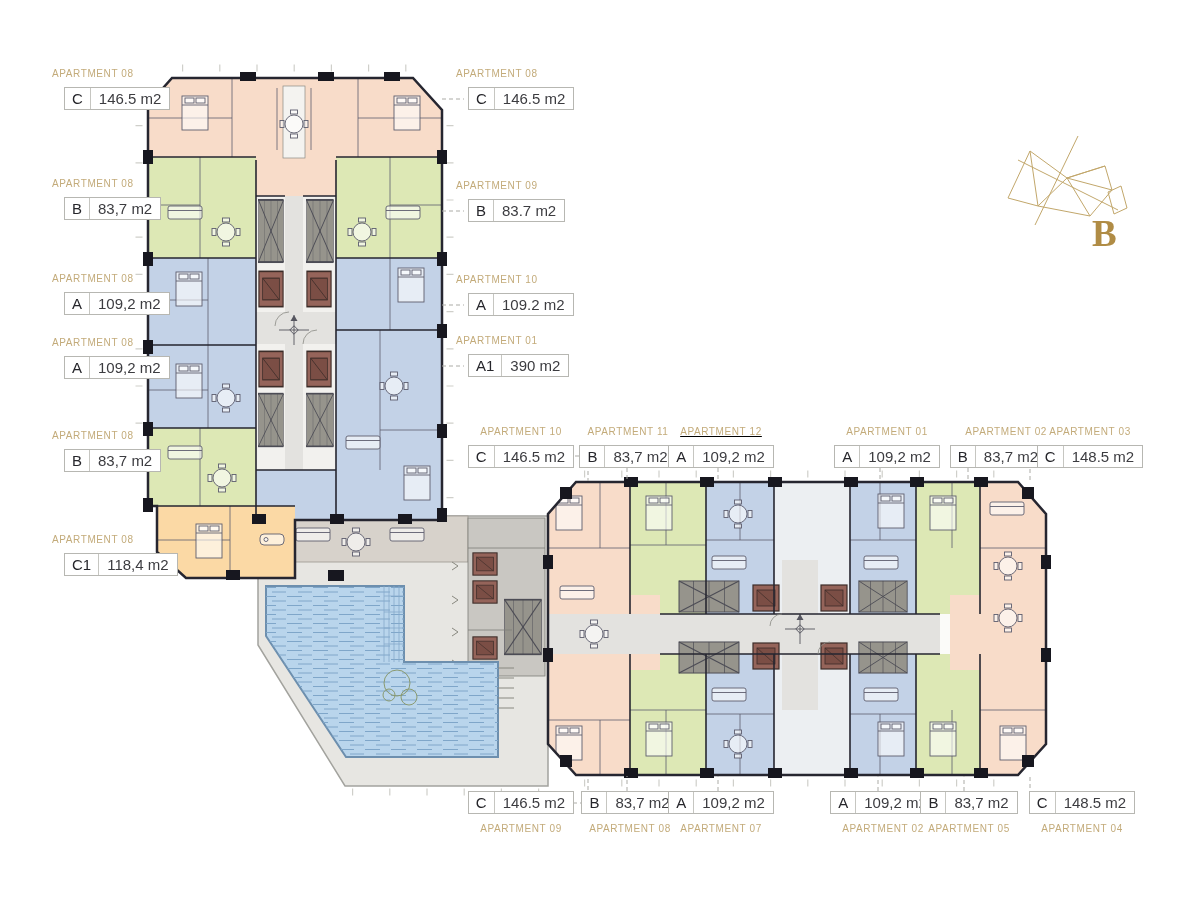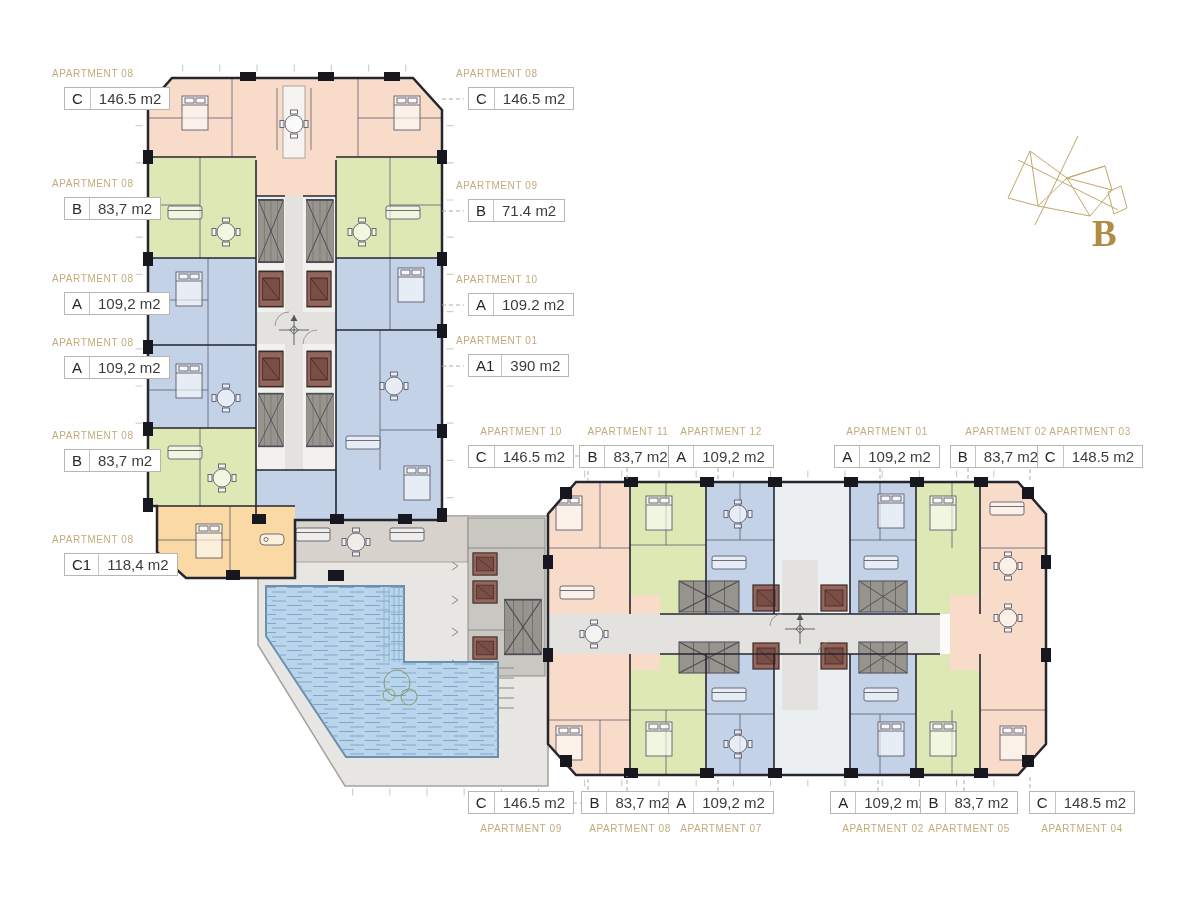--- a/index.html
+++ b/index.html
@@ -403,21 +403,21 @@
   <div class="apt-name">APARTMENT 08</div>
   <div class="apt-box">
     <span class="apt-type">C</span>
     <span class="apt-area">146.5 m2</span>
   </div>
 </div>
 <div class="apt-label al" style="left:456px;top:178px;">
   <div class="apt-name">APARTMENT 09</div>
   <div class="apt-box">
     <span class="apt-type">B</span>
-    <span class="apt-area">71.4 m2</span>
+    <span class="apt-area">83.7 m2</span>
   </div>
 </div>
 <div class="apt-label al" style="left:456px;top:272px;">
   <div class="apt-name">APARTMENT 10</div>
   <div class="apt-box">
     <span class="apt-type">A</span>
     <span class="apt-area">109.2 m2</span>
   </div>
 </div>
 <div class="apt-label al" style="left:456px;top:333px;">
@@ -435,21 +435,21 @@
     <span class="apt-area">146.5 m2</span>
   </div>
 </div>
 <div class="apt-label ac" style="left:558px;top:424px;">
   <div class="apt-name">APARTMENT 11</div>
   <div class="apt-box">
     <span class="apt-type">B</span>
     <span class="apt-area">83,7 m2</span>
   </div>
 </div>
-<div class="apt-label ac" style="left:651px;top:424px;">
+<div class="apt-label ac" style="left:651px;top:424px;text-decoration:underline;">
   <div class="apt-name">APARTMENT 12</div>
   <div class="apt-box">
     <span class="apt-type">A</span>
     <span class="apt-area">109,2 m2</span>
   </div>
 </div>
 <div class="apt-label ac" style="left:817px;top:424px;">
   <div class="apt-name">APARTMENT 01</div>
   <div class="apt-box">
     <span class="apt-type">A</span>

